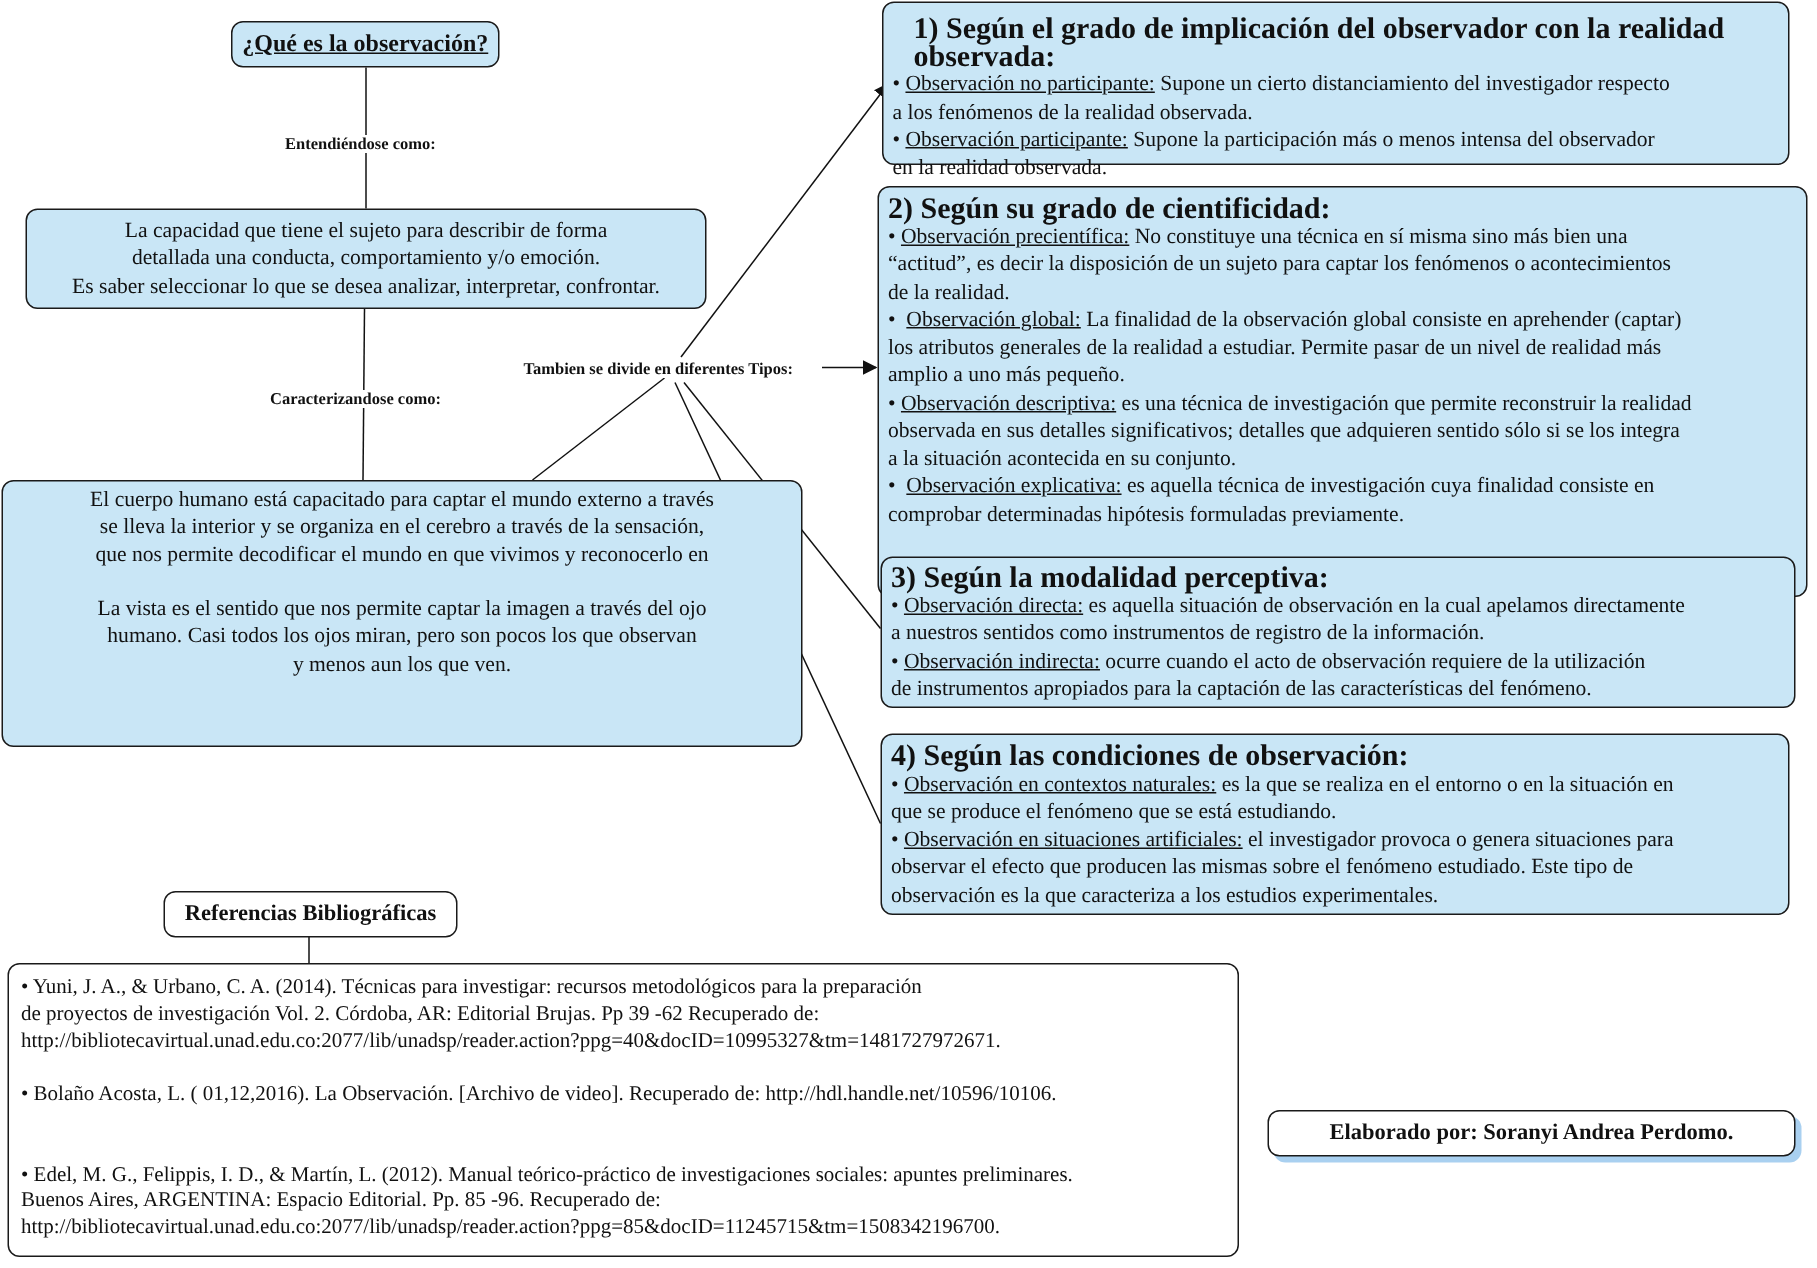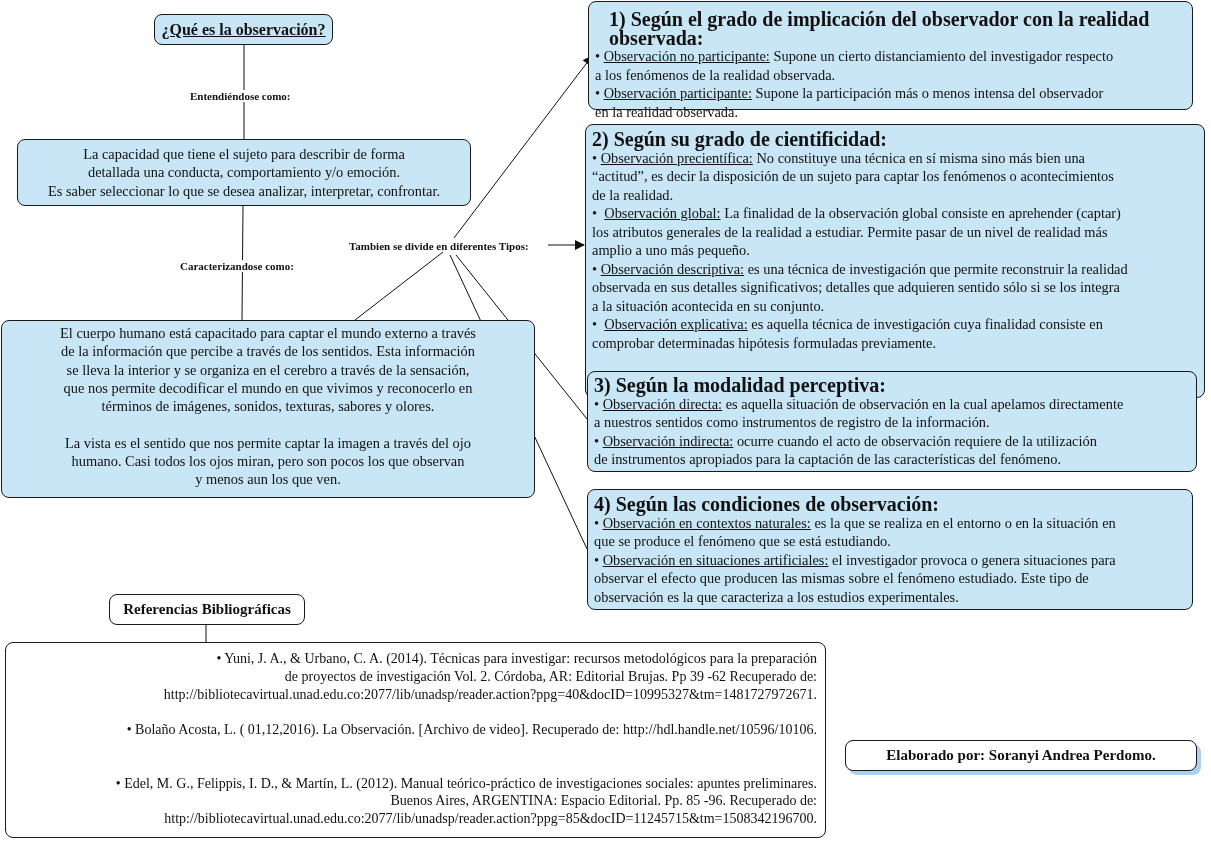--- a/index.html
+++ b/index.html
@@ -21,21 +21,21 @@
       background: #fff;
       padding: 0 1px;
       white-space: nowrap;
     }
     .title-box { font-weight: bold; font-size: 16px; text-align: center; white-space: nowrap; }
     .body-text { font-size: 14.4px; line-height: 18.3px; }
     .type-box { padding: 2px 6px 0 6px; font-size: 14.4px; line-height: 18.5px; }
     .type-box .heading { font-weight: bold; font-size: 20px; }
     .type-box .item { }
     .u { text-decoration: underline; }
-    .refs { padding: 7px 8px; font-size: 14px; line-height: 17.8px; text-align: right; }
+    .refs { padding: 7px 8px; font-size: 14px; line-height: 17.8px; }
     .refs .ref { margin-bottom: 17.8px; }
     .refs .ref.gap2 { margin-bottom: 35.6px; }
     svg.connectors { position: absolute; left: 0; top: 0; width: 1211px; height: 845px; pointer-events: none; }
     .author {
       position: absolute;
       background: #ffffff;
       border: 1.3px solid #1a1a1a;
       border-radius: 8px;
       box-shadow: 4px 4px 0 #a9d0f0;
       font-weight: bold; font-size: 15px; text-align: center;
@@ -78,24 +78,22 @@
 <div class="label" style="left:348px; top:240px;">Tambien se divide en diferentes Tipos:</div>
 
 <div class="box body-text center" style="left:17px; top:139px; width:454px; height:67px; padding-top:5px;">
   <div>La capacidad que tiene el sujeto para describir de forma</div>
   <div>detallada una conducta, comportamiento y/o emoción.</div>
   <div>Es saber seleccionar lo que se desea analizar, interpretar, confrontar.</div>
 </div>
 
 <div class="box body-text center" style="left:1px; top:320px; width:534px; height:178px; padding-top:3px;">
   <div>El cuerpo humano está capacitado para captar el mundo externo a través</div>
-  <div>de la información que percibe a través de los sentidos. Esta información</div>
   <div>se lleva la interior y se  organiza en  el cerebro a través de la  sensación,</div>
   <div>que nos permite decodificar el mundo en que vivimos y reconocerlo en</div>
-  <div>términos de imágenes, sonidos, texturas, sabores y olores.</div>
   <div style="height:18.3px;"></div>
   <div>La vista es el sentido que nos permite captar la imagen a través del ojo</div>
   <div>humano. Casi todos los ojos miran, pero son pocos los que observan</div>
   <div>y menos aun los que ven.</div>
 </div>
 
 <div class="box type-box" style="left:588px; top:1px; width:605px; height:109px; padding-top:8px;">
   <div class="heading" style="padding-left:14px;">1) Según el grado de implicación del observador con la realidad observada:</div>
   <div class="item">
     • <span class="u">Observación no participante:</span><span> Supone un cierto distanciamiento del investigador respecto</span><br>

